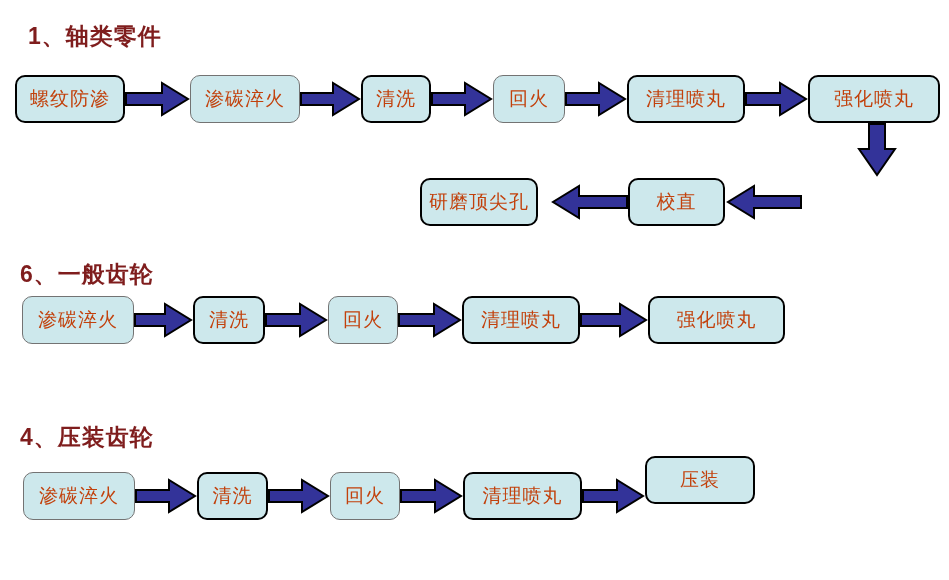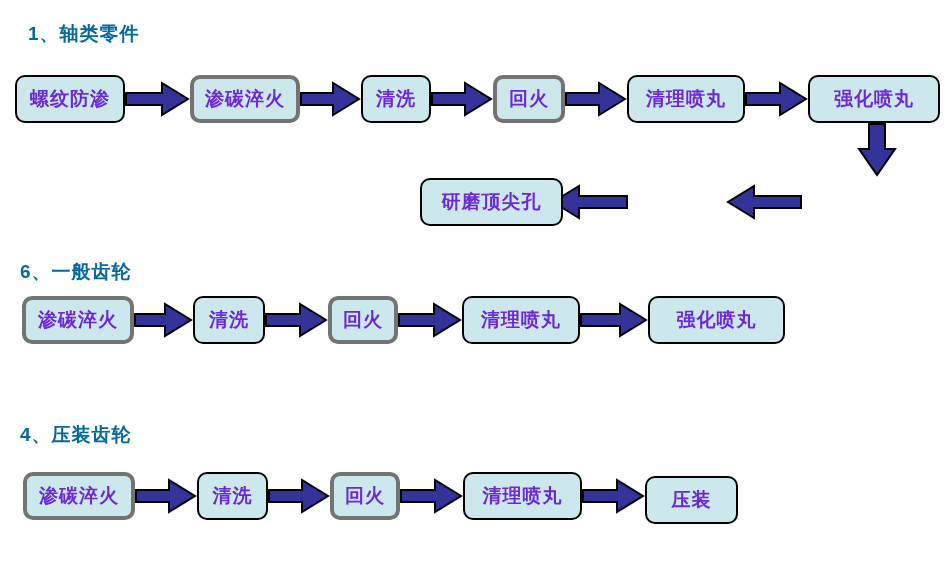--- a/index.html
+++ b/index.html
@@ -5,45 +5,45 @@
   html,body{margin:0;padding:0;background:#ffffff;}
   .canvas{
     position:relative;
     width:949px;height:580px;
     background:#ffffff;
     font-family:"Liberation Sans","DejaVu Sans",sans-serif;
     overflow:hidden;
   }
   .section-title{
     position:absolute;
-    font-size:19px;
+    font-size:23px;
     font-weight:bold;
-    color:#0369a1;
+    color:#7f1d1d;
     letter-spacing:1px;
     white-space:nowrap;
   }
   .node{
     position:absolute;
     height:48px;
     box-sizing:border-box;
     background:#cde8ec;
     border:2.5px solid #000000;
     border-radius:10px;
     display:flex;
     align-items:center;
     justify-content:center;
     font-size:19px;
-    font-weight:bold;
-    color:#6d28d9;
+    font-weight:normal;
+    color:#c2410c;
     letter-spacing:1px;
     white-space:nowrap;
     text-align:center;
   }
   .node.red{
-    border:4px solid #737373;
+    border:1px solid #737373;
   }
   .arrow{
     position:absolute;
     display:block;
   }
   .arrow path{
     fill:#333399;
     stroke:#000000;
     stroke-width:2;
     stroke-linejoin:miter;
@@ -90,26 +90,27 @@
 
   <svg class="arrow" style="left:857px;top:123px;" width="40" height="54" viewBox="0 0 40 54">
     <path d="M12,1 L28,1 L28,26 L38,26 L20,52 L2,26 L12,26 Z"></path>
   </svg>
 
 
   <svg class="arrow" style="left:725px;top:184px;" width="77" height="36" viewBox="0 0 77 36">
     <path d="M76,12 L29,12 L29,2 L3,18 L29,34 L29,24 L76,24 Z"></path>
   </svg>
 
+  <div class="node" style="left:628px;top:178px;width:97px;">校直</div>
 
   <svg class="arrow" style="left:550px;top:184px;" width="78" height="36" viewBox="0 0 78 36">
     <path d="M77,12 L29,12 L29,2 L3,18 L29,34 L29,24 L77,24 Z"></path>
   </svg>
 
-  <div class="node" style="left:420px;top:178px;width:143px;">研磨顶尖孔</div>
+  <div class="node" style="left:420px;top:178px;width:118px;">研磨顶尖孔</div>
 
   <div class="section-title" style="left:20px;top:259px;">6、一般齿轮</div>
 
   <div class="node red" style="left:22px;top:296px;width:112px;">渗碳淬火</div>
 
   <svg class="arrow" style="left:134px;top:302px;" width="59" height="36" viewBox="0 0 59 36">
     <path d="M1,12 L31,12 L31,2 L57,18 L31,34 L31,24 L1,24 Z"></path>
   </svg>
 
   <div class="node" style="left:193px;top:296px;width:72px;">清洗</div>
@@ -151,15 +152,15 @@
   <svg class="arrow" style="left:400px;top:478px;" width="63" height="36" viewBox="0 0 63 36">
     <path d="M1,12 L35,12 L35,2 L61,18 L35,34 L35,24 L1,24 Z"></path>
   </svg>
 
   <div class="node" style="left:463px;top:472px;width:119px;">清理喷丸</div>
 
   <svg class="arrow" style="left:582px;top:478px;" width="63" height="36" viewBox="0 0 63 36">
     <path d="M1,12 L35,12 L35,2 L61,18 L35,34 L35,24 L1,24 Z"></path>
   </svg>
 
-  <div class="node" style="left:645px;top:476px;width:93px;">压装</div>
+  <div class="node" style="left:645px;top:456px;width:110px;">压装</div>
 
 </div>
 
 </body></html>

